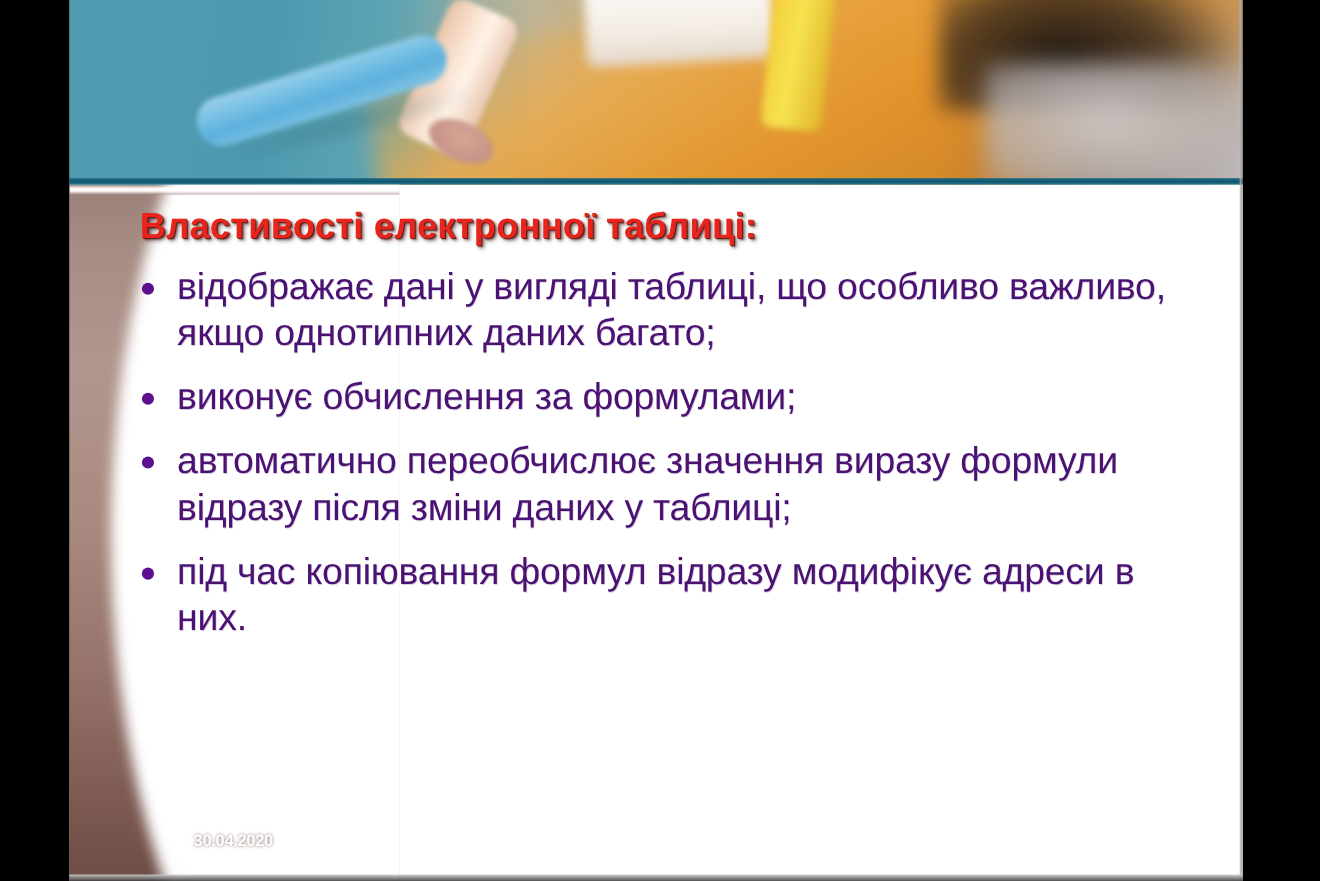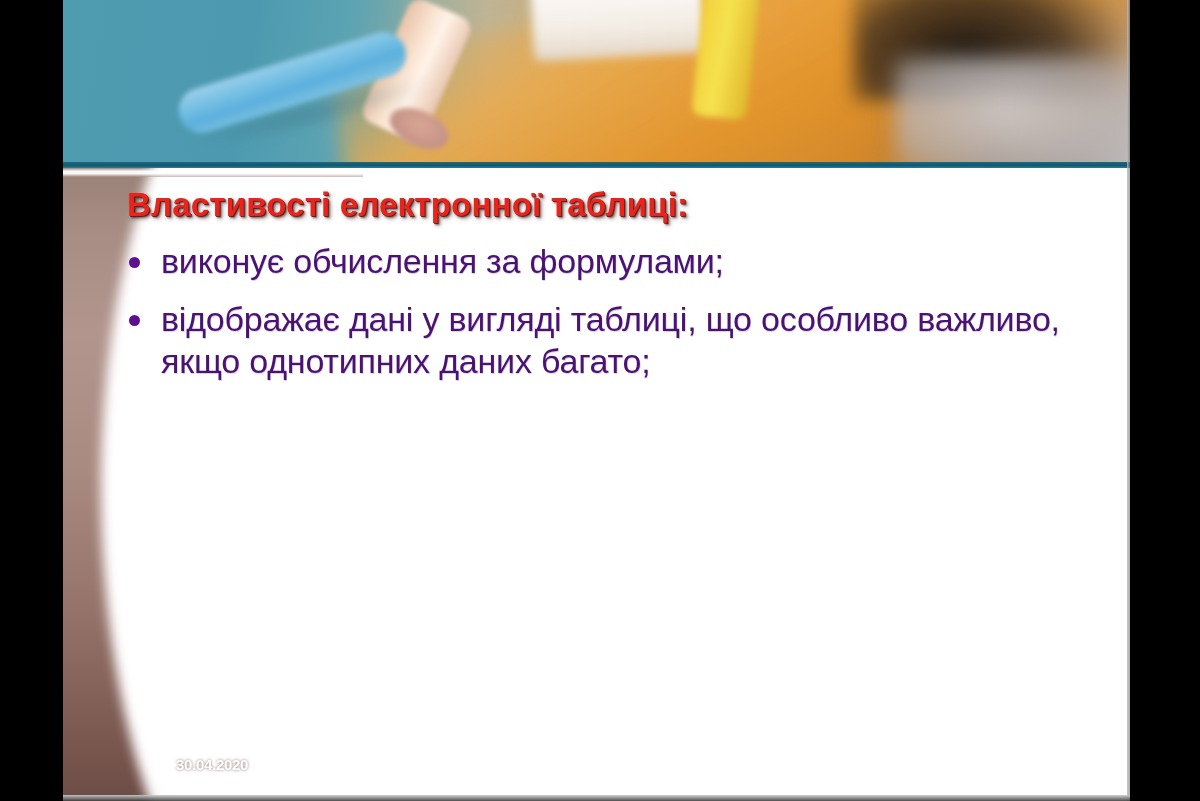--- a/index.html
+++ b/index.html
@@ -355,25 +355,33 @@
     </div>
     <div id="left-rule"></div>
 
     <div id="content">
 
       <div id="slide-title">Властивості електронної таблиці:</div>
 
       <ul id="bullet-list">
         <li>
           <span class="dot"></span>
+          <span class="txt">відображає дані у вигляді таблиці, що особливо важливо, якщо однотипних даних багато;</span>
+        </li>
+        <li>
+          <span class="dot"></span>
           <span class="txt">виконує обчислення за формулами;</span>
         </li>
         <li>
           <span class="dot"></span>
-          <span class="txt">відображає дані у вигляді таблиці, що особливо важливо, якщо однотипних даних багато;</span>
+          <span class="txt">автоматично переобчислює значення виразу формули відразу після зміни даних у таблиці;</span>
+        </li>
+        <li>
+          <span class="dot"></span>
+          <span class="txt">під час копіювання формул відразу модифікує адреси в них.</span>
         </li>
       </ul>
 
     </div>
 
     <div id="slide-date">30.04.2020</div>
 
   </div>
 
   <div class="edge" id="edge-left"></div>

